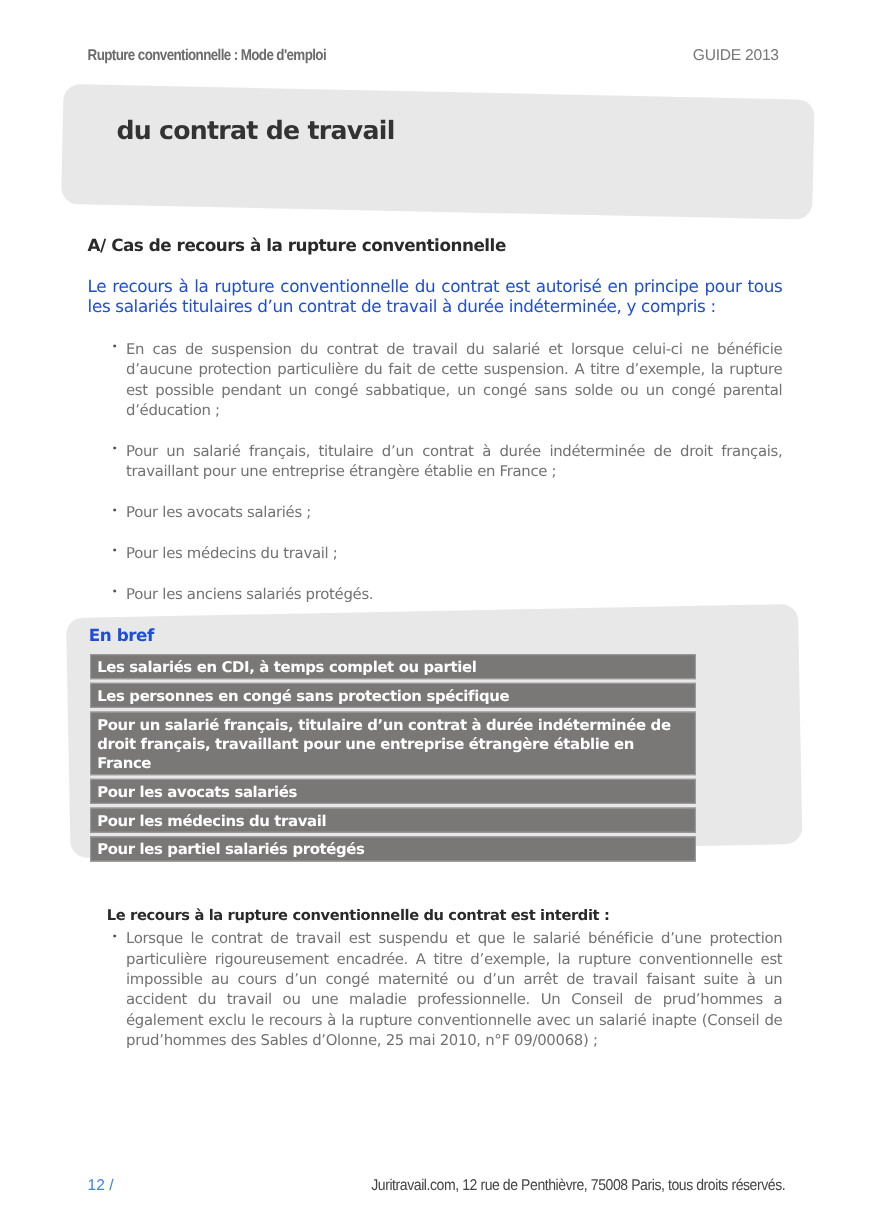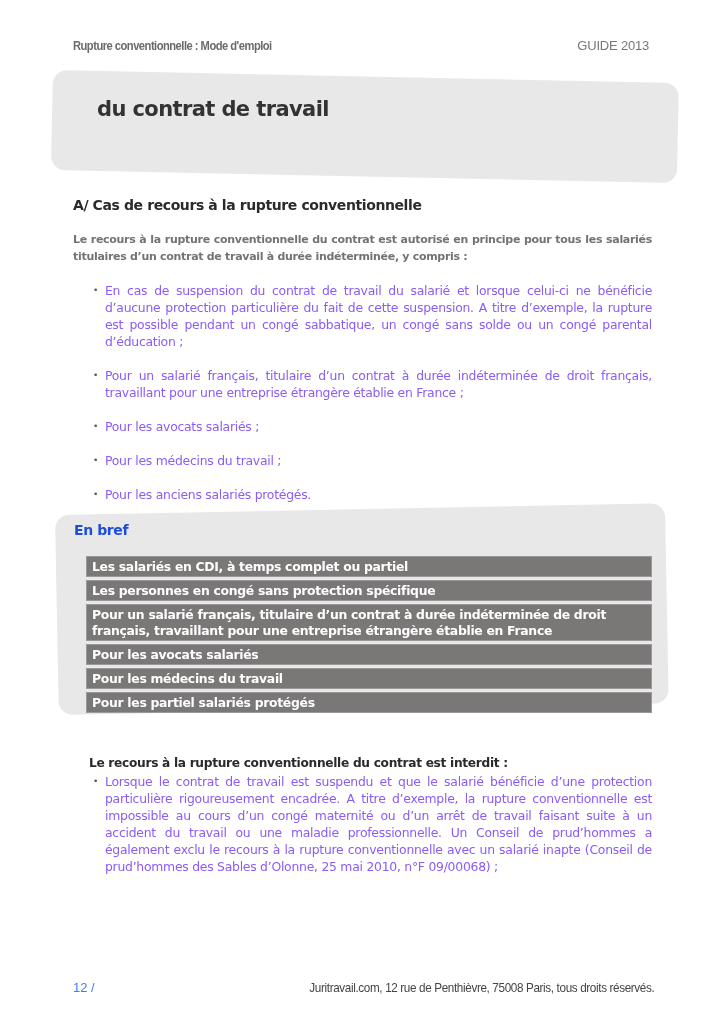--- a/index.html
+++ b/index.html
@@ -13,34 +13,34 @@
 
   .title-box { position: absolute; left: 53px; top: 70px; width: 626px; height: 100px;
                background: #e8e8e8; border-radius: 14px; transform: rotate(1.2deg); transform-origin: left top; }
   .title { position: absolute; left: 71px; top: 96px; font-size: 21px; font-weight: bold;
            color: #333333; line-height: 27px; letter-spacing: -0.6px; }
   .title .line2 { display: block; padding-left: 26px; }
 
   .section-h { position: absolute; left: 73px; top: 197px; font-size: 14px; font-weight: bold;
                color: #2a2a2a; letter-spacing: -0.4px; }
 
-  .intro { position: absolute; left: 73px; top: 231px; width: 579px; font-size: 11px; font-weight: bold;
-           line-height: 17px; text-align: justify; color: #737373; letter-spacing: -0.3px; }
+  .intro { position: absolute; left: 73px; top: 231px; width: 579px; font-size: 14px; font-weight: normal;
+           line-height: 17px; text-align: justify; color: #1d4ed8; letter-spacing: -0.3px; }
 
   .bullets { position: absolute; left: 93px; width: 559px; margin: 0; padding: 0; list-style: none; }
   .bullets li { position: relative; padding-left: 12px; font-size: 12.4px; line-height: 17px;
-                text-align: justify; color: #8b5cf6; letter-spacing: -0.25px; margin-bottom: 17px; }
+                text-align: justify; color: #737373; letter-spacing: -0.25px; margin-bottom: 17px; }
   .bullets li::before { content: "\2022"; position: absolute; left: 0; top: 0; font-size: 9px; color: #555; }
   .bullets-1 { top: 282px; }
 
   .bref-box { position: absolute; left: 55px; top: 515px; width: 610px; height: 200px;
               background: #e8e8e8; border-radius: 14px; transform: rotate(-1.1deg); transform-origin: left top; }
   .bref-title { position: absolute; left: 74px; top: 522px; font-size: 14px; font-weight: bold; color: #1d4ed8;
                 letter-spacing: -0.4px; }
-  .bref-list { position: absolute; left: 73px; top: 543px; width: 566px; margin: 13px; padding: 0; list-style: none; }
+  .bref-list { position: absolute; left: 73px; top: 543px; width: 505px; margin: 2px; padding: 0; list-style: none; }
   .bref-list li { background: #7a7777; color: #ffffff; font-size: 12.4px; font-weight: bold; line-height: 16px;
                   padding: 2px 5px 1px 5px; margin-bottom: 3px; border: 1px solid #9a9898; letter-spacing: -0.3px; }
 
   .interdit { position: absolute; left: 73px; top: 740px; font-size: 12.2px; font-weight: bold; color: #2a2a2a;
               letter-spacing: -0.3px; }
   .bullets-2 { top: 773px; }
 
   .ftr-left { position: absolute; left: 73px; top: 980px; font-family: "Liberation Sans", sans-serif;
               font-size: 13px; color: #3b82f6; }
   .ftr-right { position: absolute; right: 70px; top: 980px; font-family: "Liberation Sans", sans-serif;

